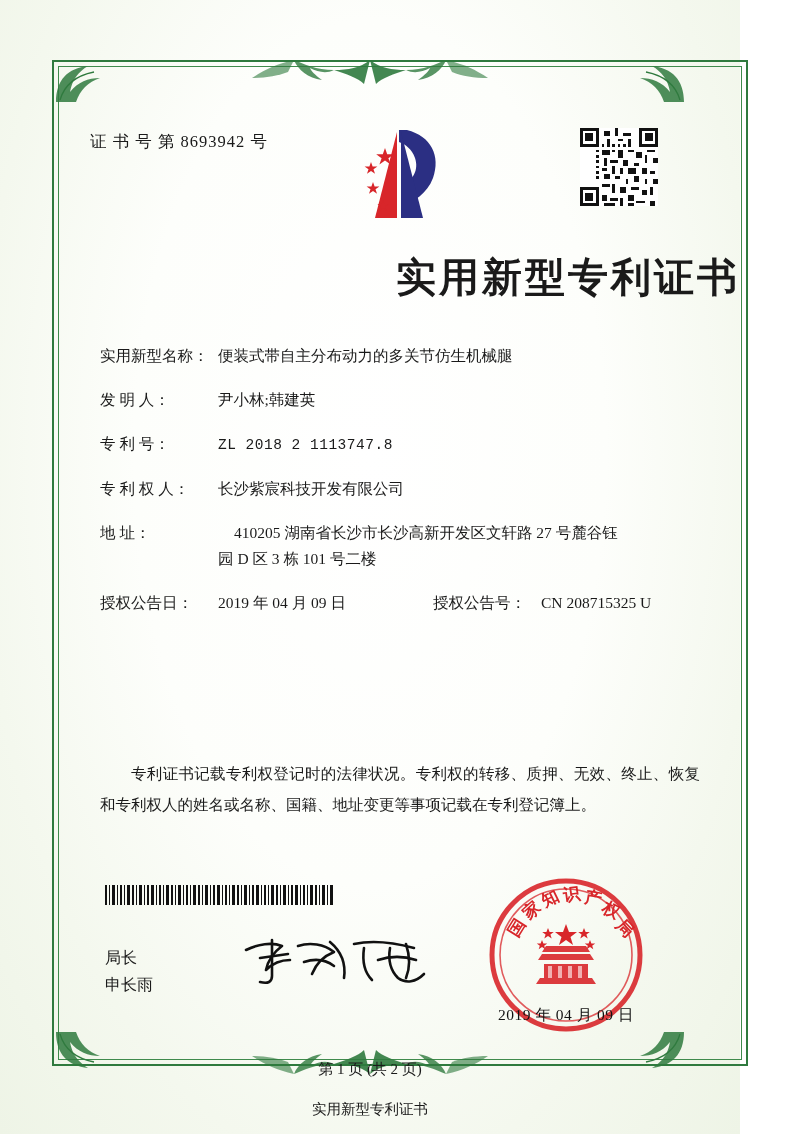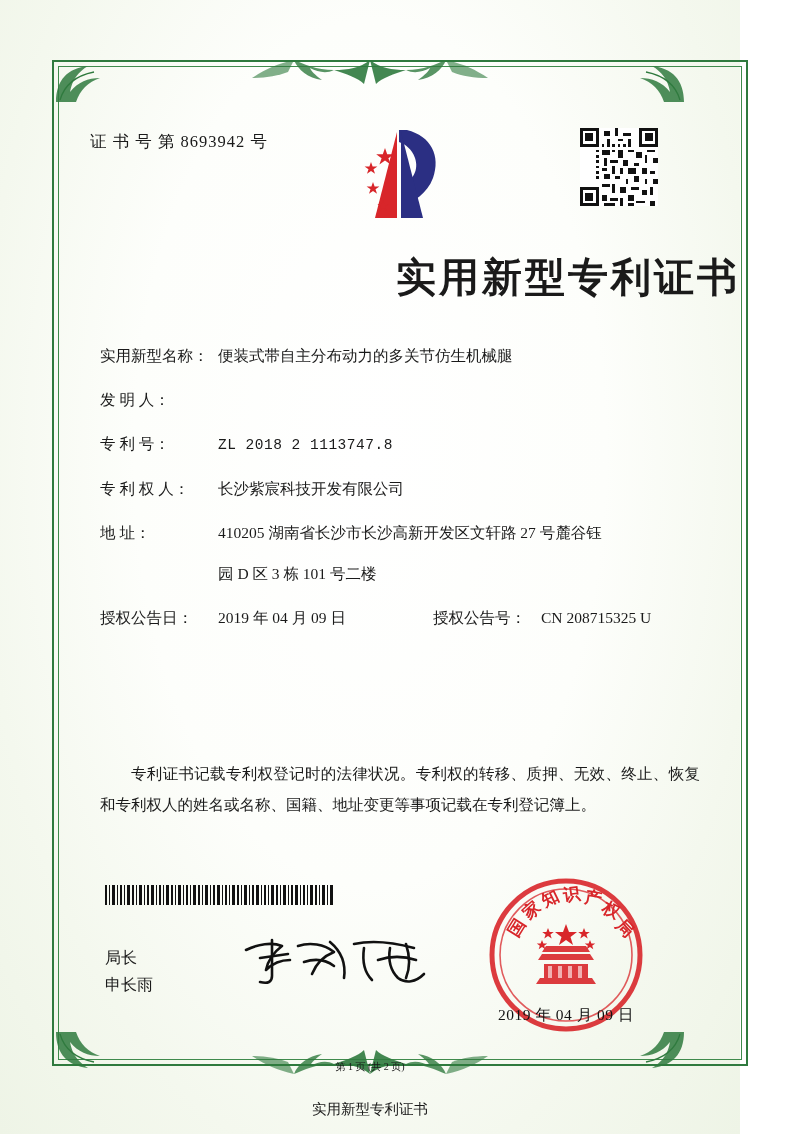--- a/index.html
+++ b/index.html
@@ -207,21 +207,21 @@
     font-size: 15.5px;
     color: #111;
     letter-spacing: 0.5px;
   }
 
   .page-no {
     position: absolute;
     left: 0; right: 0;
     top: 1060px;
     text-align: center;
-    font-size: 10px;
+    font-size: 15px;
   }
   .footnote {
     position: absolute;
     left: 0; right: 0;
     top: 1100px;
     text-align: center;
     font-size: 14.5px;
   }
 </style>
 </head>
@@ -386,34 +386,35 @@
 
   <div class="fields">
 
     <div class="frow">
       <div class="flabel">实用新型名称：</div>
       <div class="fvalue">便装式带自主分布动力的多关节仿生机械腿</div>
     </div>
 
     <div class="frow">
       <div class="flabel">发  明  人：</div>
+      <div class="fvalue">尹小林;韩建英</div>
     </div>
 
     <div class="frow">
       <div class="flabel">专  利  号：</div>
       <div class="fvalue mono">ZL 2018 2 1113747.8</div>
     </div>
 
 
     <div class="frow">
       <div class="flabel">专 利 权 人：</div>
       <div class="fvalue">长沙紫宸科技开发有限公司</div>
     </div>
 
-    <div class="frow" style="margin-bottom:17px;">
+    <div class="frow" style="margin-bottom:2px;gap:16px;">
       <div class="flabel">地      址：</div>
       <div class="fvalue">410205 湖南省长沙市长沙高新开发区文轩路 27 号麓谷钰</div>
     </div>
     <div class="addr-line2" style="margin-bottom:20px;">园 D 区 3 栋 101 号二楼</div>
 
     <div class="frow two">
       <div class="flabel">授权公告日：</div>
       <div class="fvalue">2019 年 04 月 09 日</div>
       <div class="flabel2">授权公告号：</div>
       <div class="fvalue">CN 208715325 U</div>

